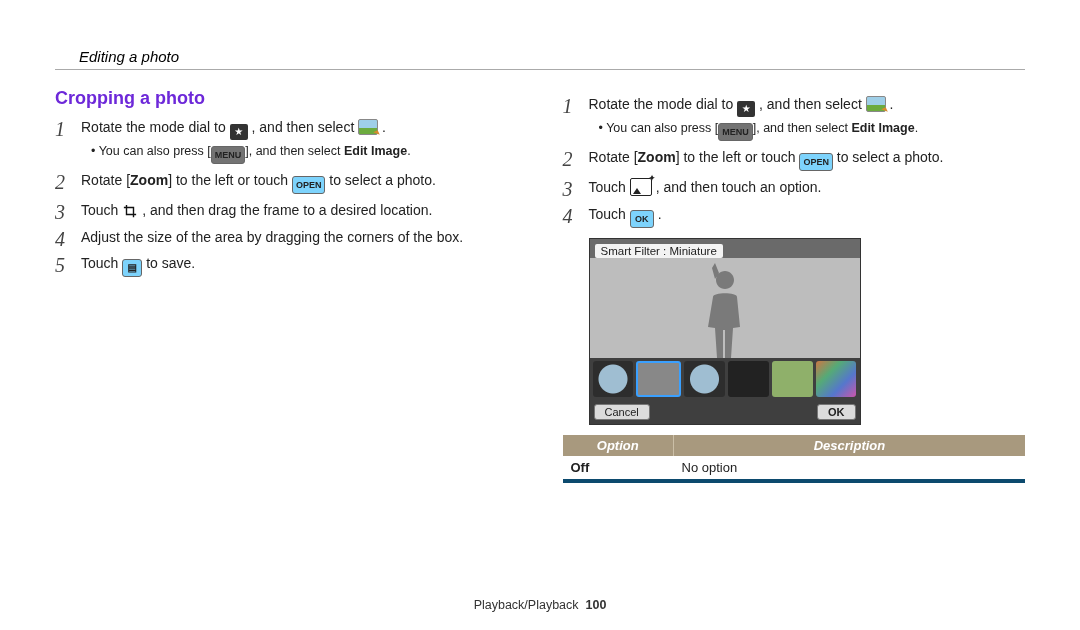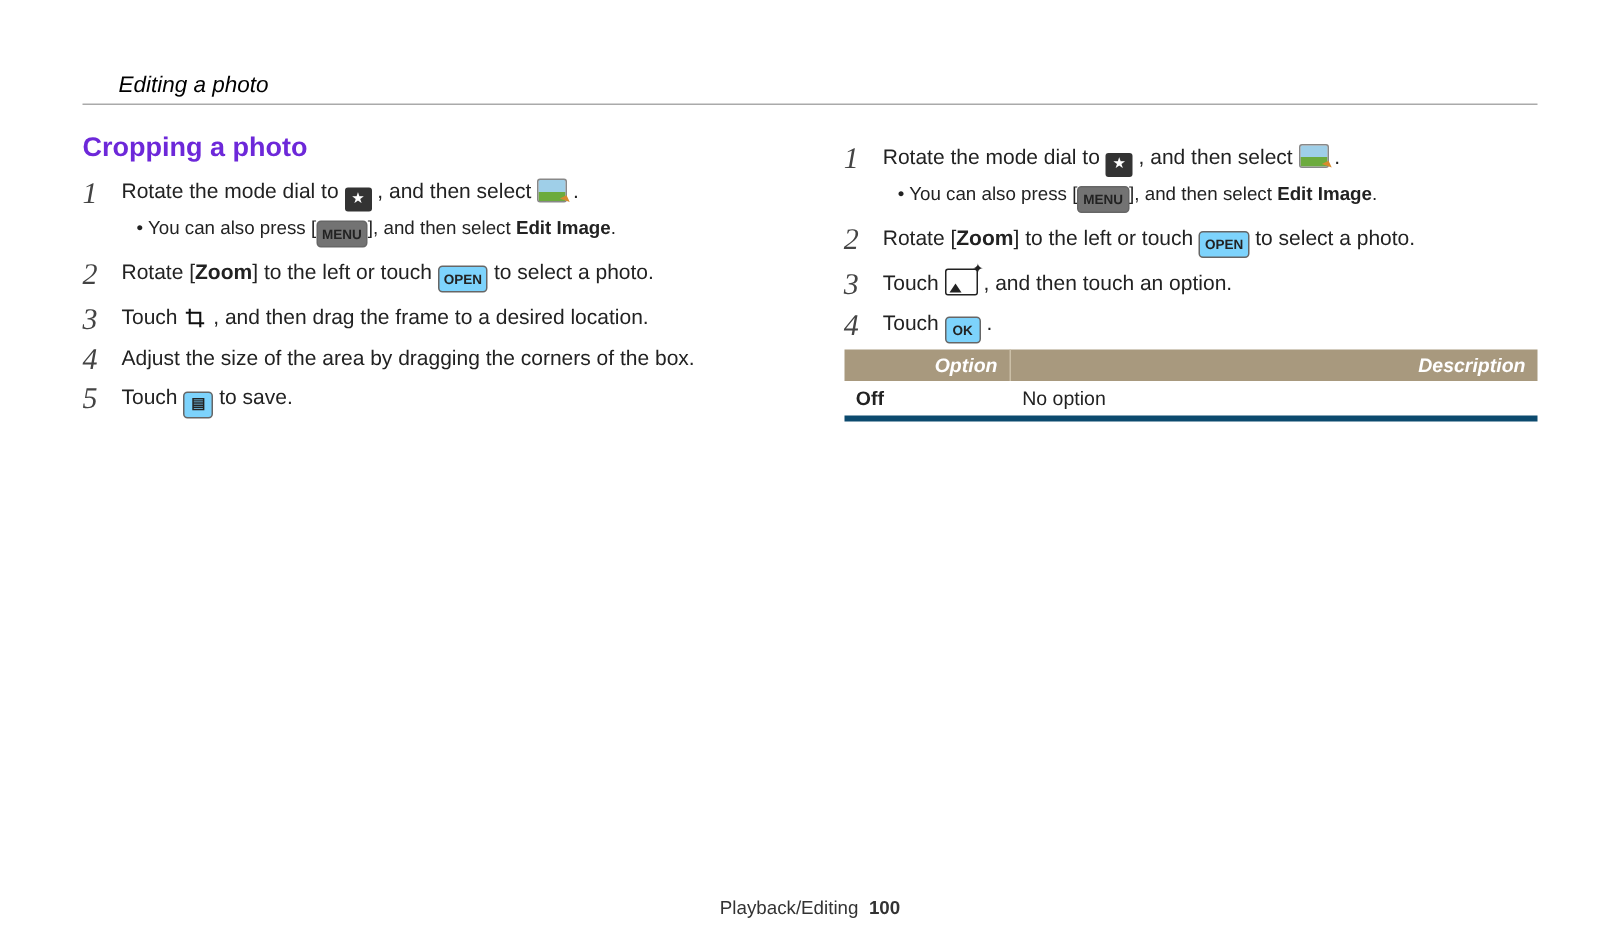--- a/index.html
+++ b/index.html
@@ -245,21 +245,21 @@
     width: 100%;
     border-collapse: collapse;
     font-size: 13px;
     margin-top: 4px;
   }
   table.opts th {
     background:#a8997e;
     color:#fff;
     font-style: italic;
     font-weight: bold;
-    text-align:right;
+    text-align:center;
     padding:3px 8px;
     border-right:1px solid #cbbfa7;
   }
   table.opts th:last-child { border-right:none; }
   table.opts td {
     padding:4px 8px;
     border-bottom:4px solid #0c4a6e;
     vertical-align: top;
   }
   table.opts td.optname { font-weight:bold; width:95px; }
@@ -351,35 +351,57 @@
           <span class="pic-icon"></span>
           <span>, and then touch an option.</span>
         </li>
         <li>
           <span>Touch </span>
           <span class="iconbox">OK</span>
           <span>.</span>
         </li>
       </ol>
 
+      <div class="screen">
+        <div class="screen-title">Smart Filter : Miniature</div>
+        <div class="screen-mid">
+          <div class="silhouette">
+            <svg viewBox="0 0 70 95">
+                <path fill="#7a7a7a" d="M35 8 c5 0 9 4 9 9 s-4 9-9 9 -9-4-9-9 4-9 9-9z M23 34 c0-5 24-5 24 0 l3 30 -7 1 -2 30 h-6 v-28 h-2 v28 h-6 l-2-30 -7-1z M22 5 l3 -5 4 10 -4 6z"></path>
+              </svg>
+          </div>
+        </div>
+        <div class="thumbs">
+          <div class="thumb fish"></div>
+          <div class="thumb selected"></div>
+          <div class="thumb fish"></div>
+          <div class="thumb dark"></div>
+          <div class="thumb sky"></div>
+          <div class="thumb color"></div>
+        </div>
+        <div class="screen-bar">
+          <div class="screen-btn">Cancel</div>
+          <div class="screen-btn ok">OK</div>
+        </div>
+      </div>
 
       <table class="opts">
         <thead>
           <tr>
             <th>Option</th>
             <th>Description</th>
           </tr>
         </thead>
         <tbody>
           <tr>
             <td class="optname">Off</td>
             <td>No option</td>
           </tr>
         </tbody>
       </table>
 
     </div>
   </div>
 
   <div class="footer">
-    <span>Playback/Editing</span>&nbsp;&nbsp;<span class="pagenum">100</span>
+    <span>Playback/Playback</span>&nbsp;&nbsp;<span class="pagenum">100</span>
   </div>
 </div>
 
 </body></html>

